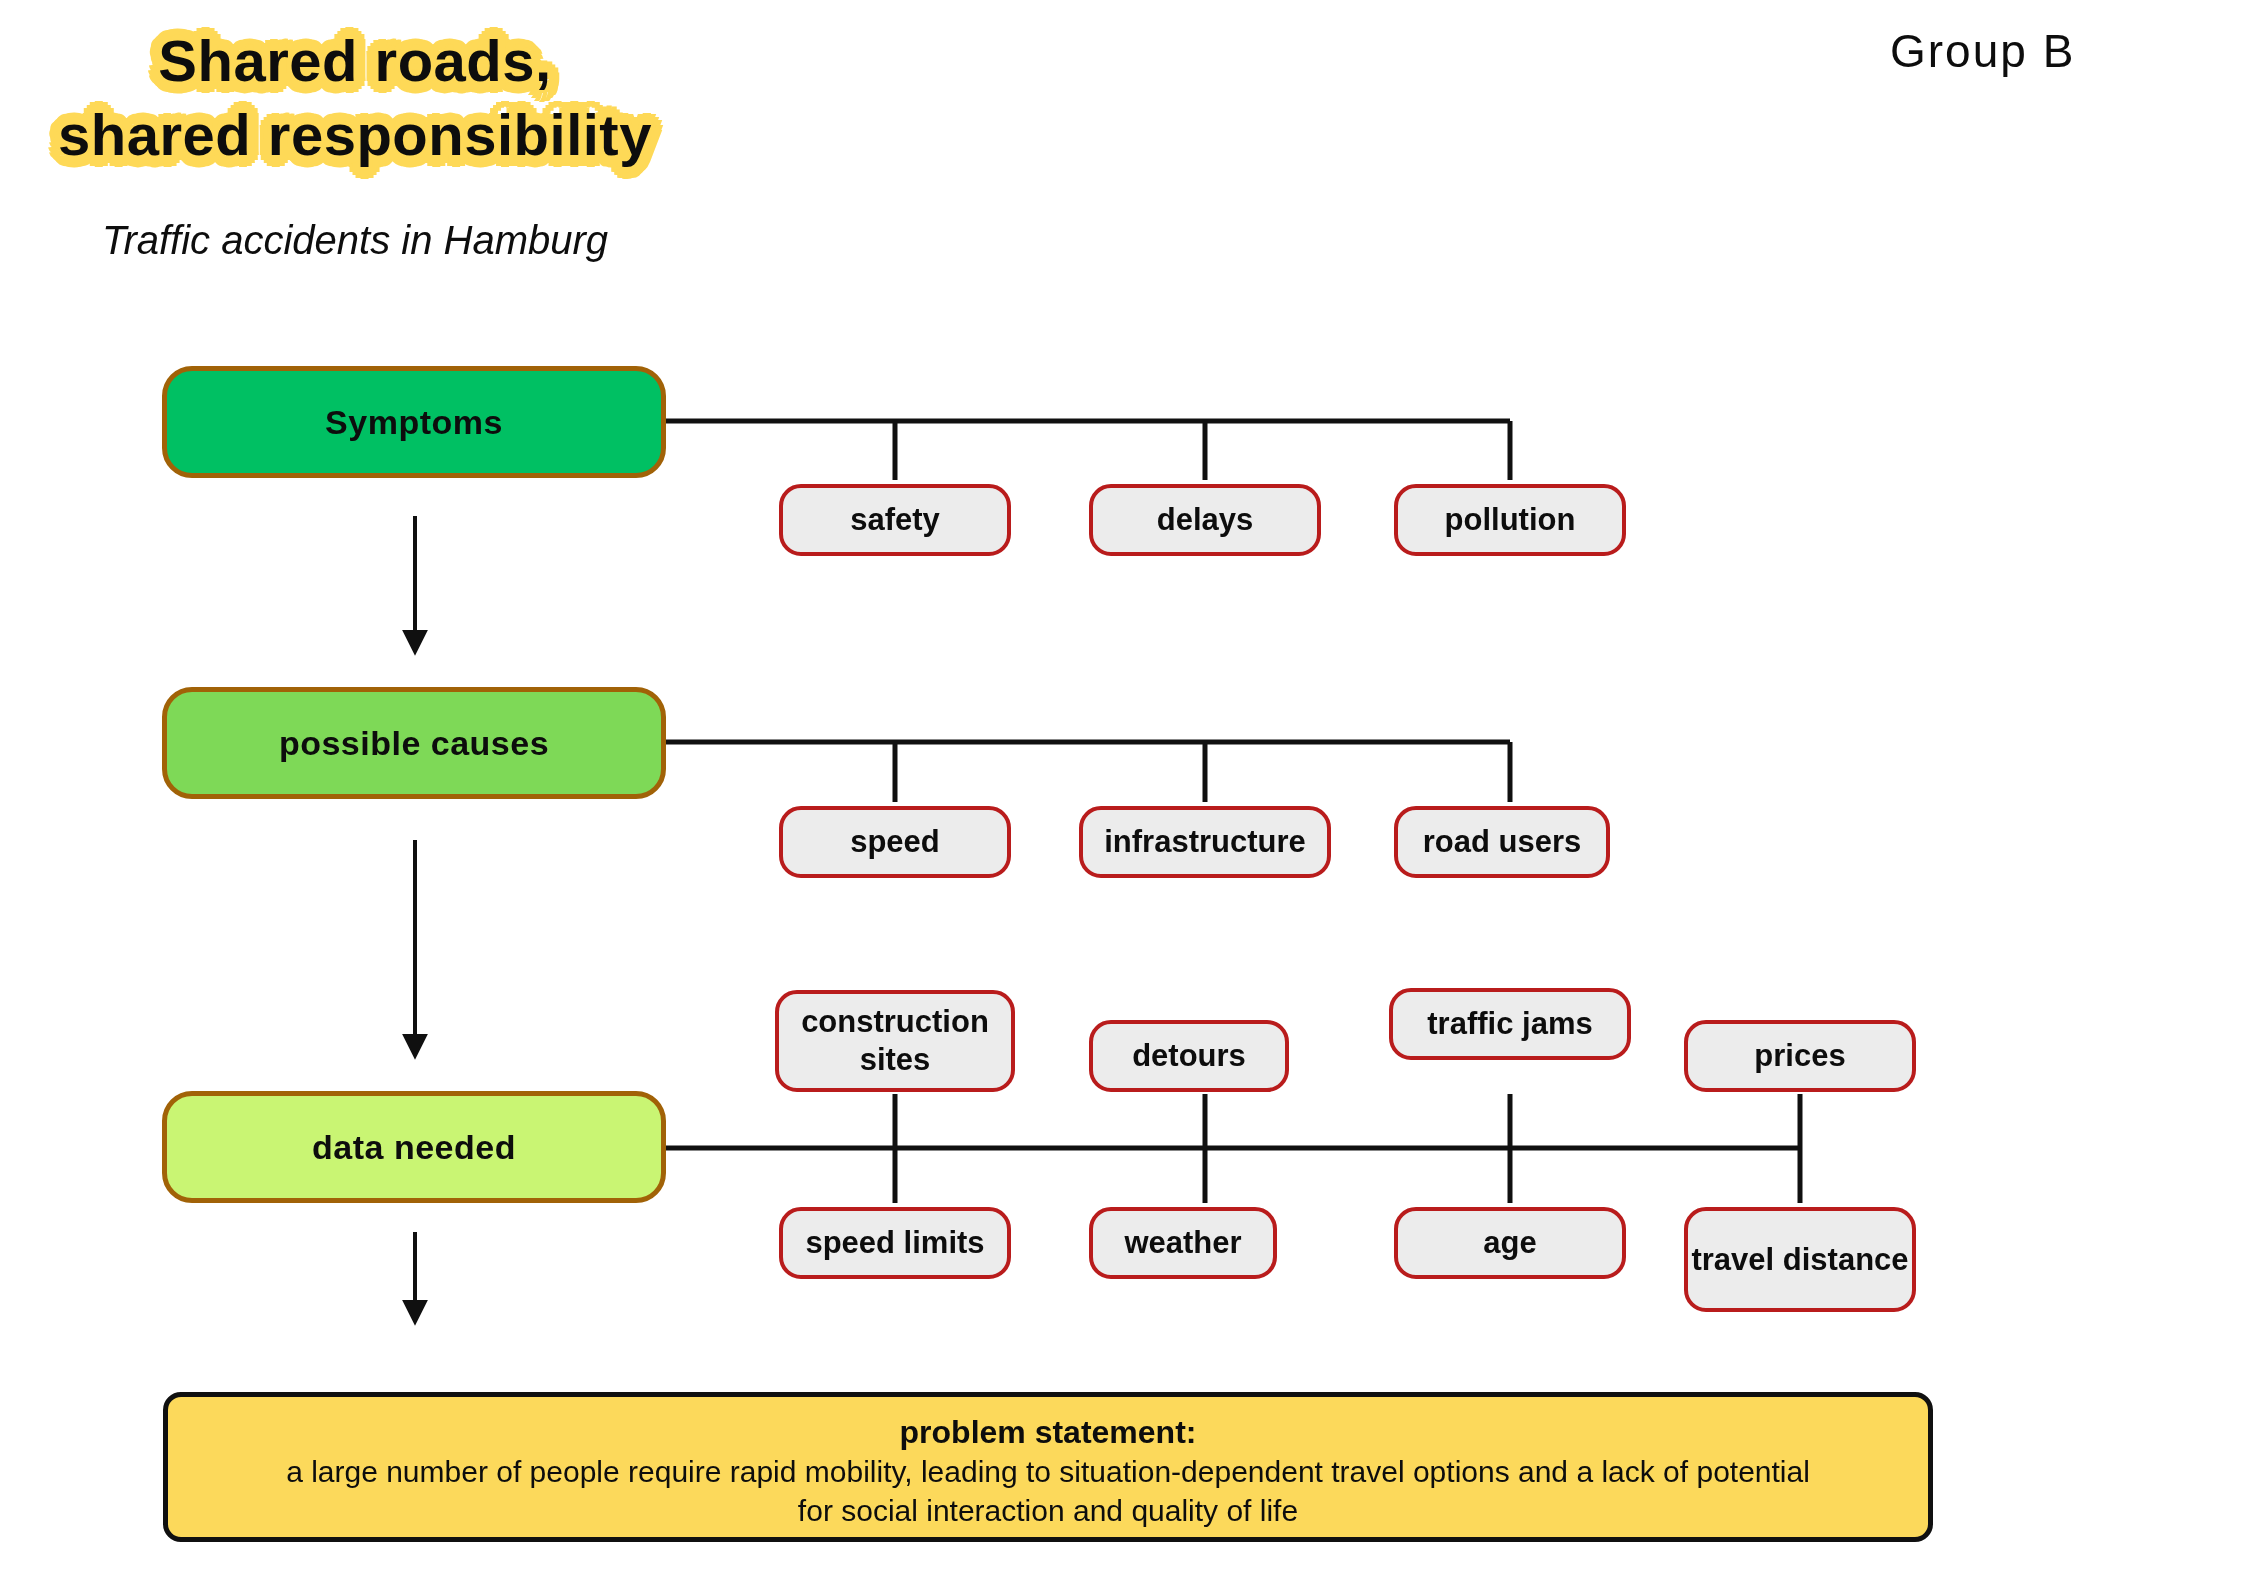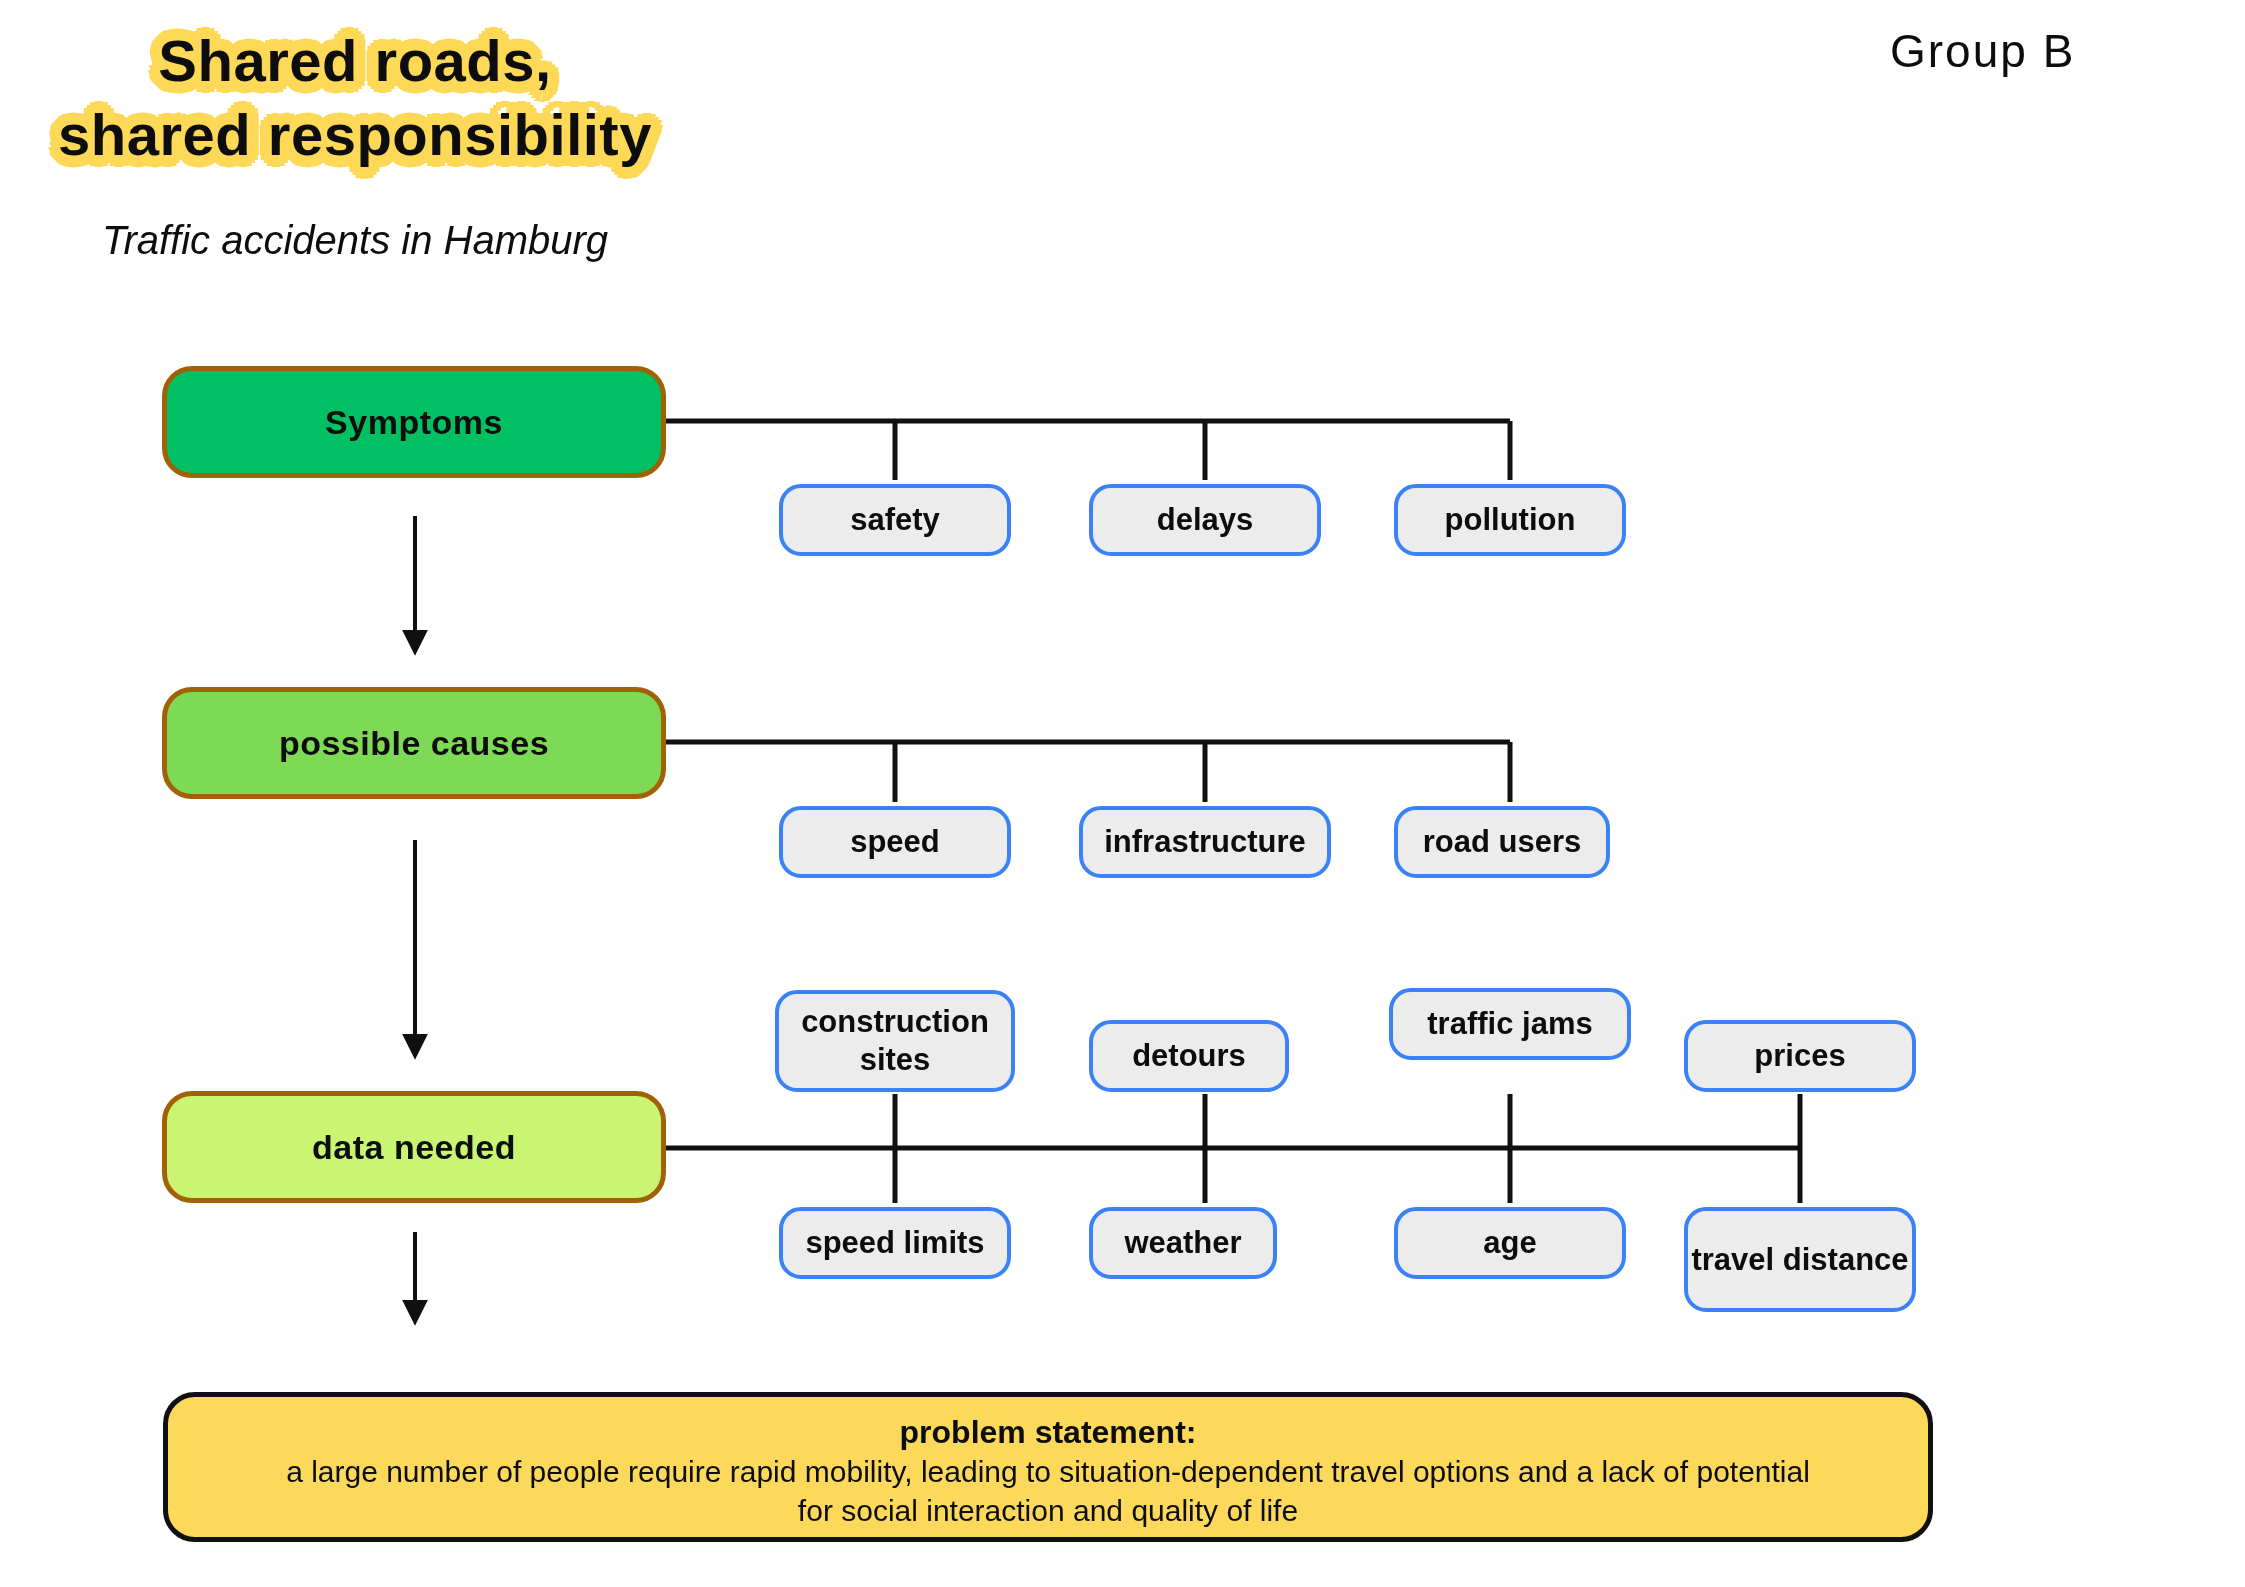--- a/index.html
+++ b/index.html
@@ -32,41 +32,41 @@
   .stage{position:absolute;width:504px;height:112px;box-sizing:border-box;
          border:5px solid #a16207;border-radius:30px;
          display:flex;align-items:center;justify-content:center;
          font-weight:bold;font-size:34px;letter-spacing:0.5px;}
   #stage1{left:162px;top:366px;}
   #stage2{left:162px;top:687px;}
   #stage3{left:162px;top:1091px;}
 
   
   .pill{position:absolute;box-sizing:border-box;background:#ececec;
-        border:4px solid #3b82f6;border-radius:22px;
+        border:4px solid #b91c1c;border-radius:22px;
         display:flex;align-items:center;justify-content:center;text-align:center;
         font-weight:bold;font-size:31px;line-height:38px;height:72px;}
   #p-safety{left:779px;top:484px;width:232px;}
   #p-delays{left:1089px;top:484px;width:232px;}
   #p-pollution{left:1394px;top:484px;width:232px;}
   #p-speed{left:779px;top:806px;width:232px;}
   #p-infrastructure{left:1079px;top:806px;width:252px;}
   #p-roadusers{left:1394px;top:806px;width:216px;}
   #p-construction{left:775px;top:990px;width:240px;height:102px;}
   #p-detours{left:1089px;top:1020px;width:200px;}
   #p-trafficjams{left:1389px;top:988px;width:242px;}
   #p-prices{left:1684px;top:1020px;width:232px;}
   #p-speedlimits{left:779px;top:1207px;width:232px;}
   #p-weather{left:1089px;top:1207px;width:188px;}
   #p-age{left:1394px;top:1207px;width:232px;}
   #p-traveldistance{left:1684px;top:1207px;width:232px;height:105px;}
 
   
   #problem{position:absolute;left:163px;top:1392px;width:1770px;height:150px;
-           box-sizing:border-box;border:5px solid #101010;border-radius:32px;
+           box-sizing:border-box;border:5px solid #101010;border-radius:18px;
            text-align:center;padding-top:15px;}
   .problem-heading{font-weight:bold;font-size:32px;line-height:40px;}
   .problem-body{font-size:30px;line-height:39px;max-width:1530px;margin:0 auto;}
 </style>
 </head>
 <body>
 
 <div id="canvas">
 
   <div class="title">

